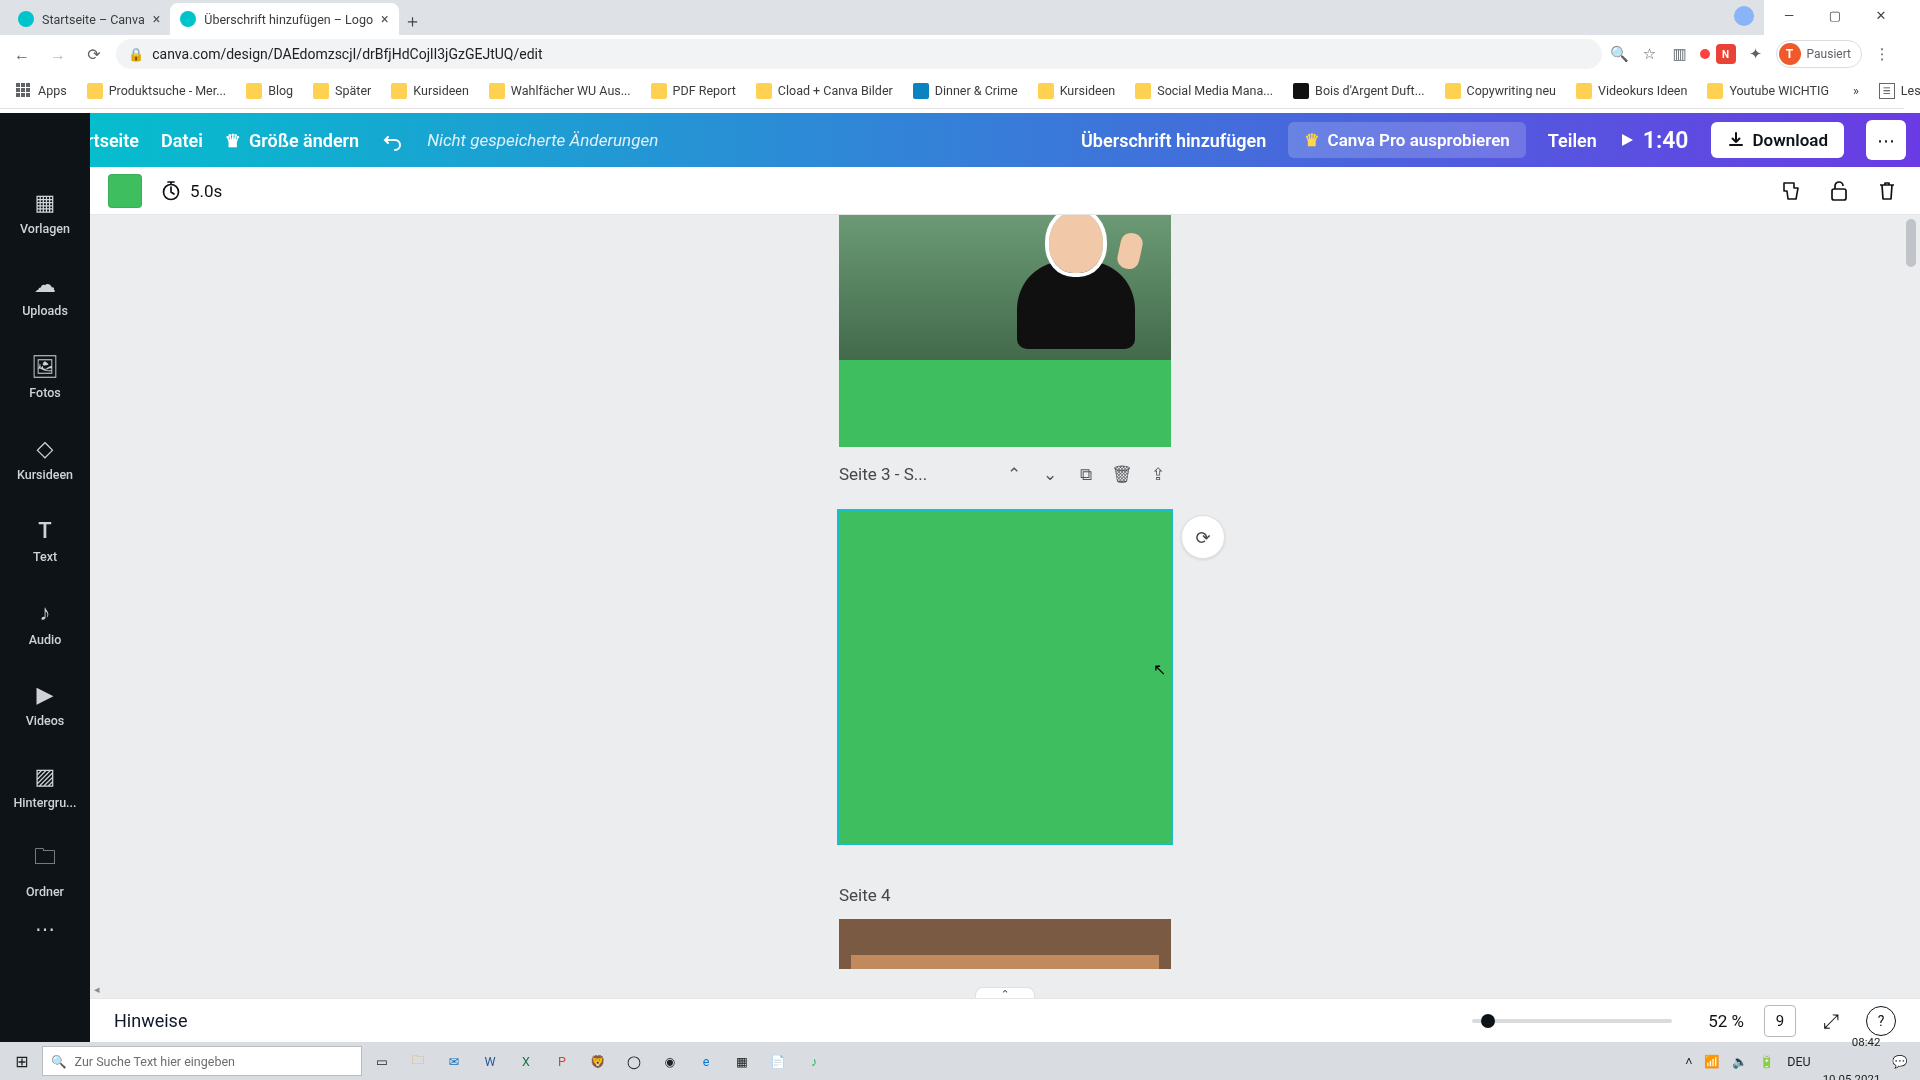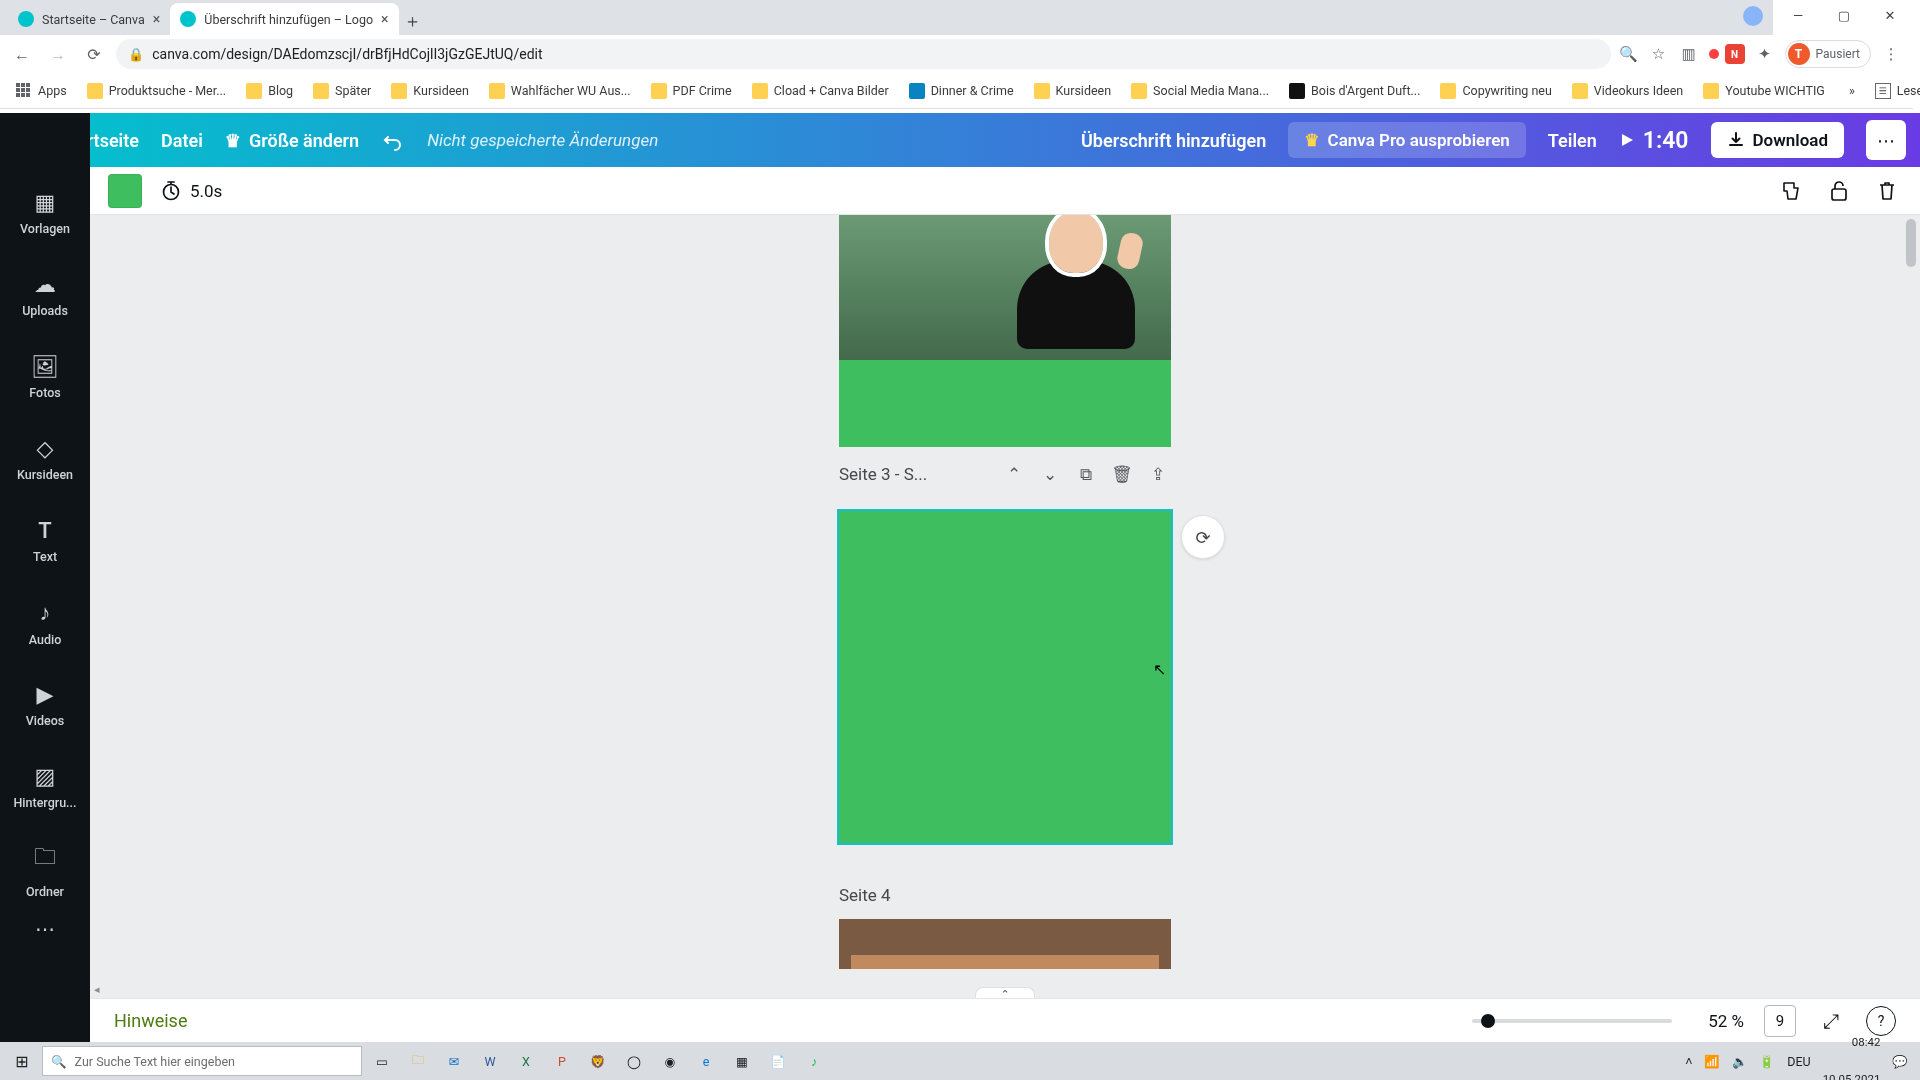--- a/index.html
+++ b/index.html
@@ -1,19 +1,19 @@
 <!DOCTYPE html>
 <html><head>
 <meta charset="utf-8">
 <style>
 * { margin: 0; padding: 0; box-sizing: border-box; font-family: -apple-system, BlinkMacSystemFont, "Segoe UI", Roboto, sans-serif; }
 html, body { width: 1920px; height: 1080px; overflow: hidden; background: #fff; }
 
 
-.browser-chrome { position: absolute; top: 0; left: 0; right: 7px; height: 79px; background: #fff; }
+.browser-chrome { position: absolute; top: 0; left: 0; right: 16px; height: 79px; background: #fff; }
 .win-controls { position: absolute; top: 0; right: 0; display: flex; }
 .win-controls div { width: 46px; height: 30px; display: flex; align-items: center; justify-content: center; font-size: 13px; color: #444; }
 .tab-strip { position: absolute; top: 0; left: 0; right: 140px; height: 35px; background: #dee1e6; display: flex; align-items: flex-end; padding-left: 8px; }
 .tab { display: flex; align-items: center; gap: 8px; height: 32px; background: #dee1e6; border-radius: 8px 8px 0 0; padding: 0 10px; font-size: 12.5px; color: #3b3b3b; max-width: 240px; }
 .tab.active { background: #fff; }
 .tab .favicon { width: 16px; height: 16px; border-radius: 50%; background: #00c4cc; display: inline-block; }
 .tab .close { font-size: 14px; color: #555; margin-left: auto; }
 .newtab { width: 28px; height: 28px; display:flex;align-items:center;justify-content:center; color:#444; font-size:18px; }
 .chrome-profile { position:absolute; top:6px; right:150px; width:20px;height:20px;border-radius:50%;background:#8ab4f8; }
 .addr-row { position: absolute; top: 35px; left: 0; right: 0; height: 38px; display: flex; align-items: center; gap: 8px; padding: 0 8px; }
@@ -80,21 +80,21 @@
 .page4-label { top:670px; width:332px; justify-content:flex-start; }
 .page4 { top:704px; width:332px; height:50px; background:#7b5a44; }
 .page4 .strip{position:absolute;bottom:0;left:12px;right:12px;height:14px;background:#c08a5e;}
 .expand-handle { position:absolute; bottom:-3px; left:50%; transform:translateX(-50%); width:60px;height:14px;display:flex;align-items:center;justify-content:center;background:#fff;border:1px solid #e0e0e0;border-bottom:none;border-radius:8px 8px 0 0;color:#52565b;font-size:11px;}
 .scroll-h { position:absolute; left:4px; bottom:2px; color:#8a8d91; font-size:11px; }
 .scroll-v { position:absolute; right:2px; top:4px; bottom:16px; width:14px; }
 .scroll-v .thumb{position:absolute;top:0;right:2px;width:10px;height:48px;background:#c0c3c7;border-radius:5px;}
 
 
 .bottom-bar { position:absolute; left:90px; right:0; bottom:38px; height:44px; background:#fff; border-top:1px solid #e5e5e5; display:flex; align-items:center; padding:0 24px; gap:20px; }
-.bottom-bar .label { font-size:18px; color:#4d7c0f; }
+.bottom-bar .label { font-size:18px; color:#0f172a; }
 .bottom-bar .spacer { flex:1; }
 .zoom-slider { position:relative; width:200px; height:4px; background:#d9dbdd; border-radius:2px; }
 .zoom-slider .knob { position:absolute; top:50%; left:8%; transform:translate(-50%,-50%); width:14px;height:14px;border-radius:50%;background:#0e1318; }
 .zoom-val { font-size:17px; color:#0e1318; min-width:52px; text-align:right;}
 .pages-badge { width:32px;height:32px;border:1px solid #b6b9bc;border-radius:4px;display:flex;align-items:center;justify-content:center;font-size:15px;color:#0e1318;}
 .bb-icon { width:30px;height:30px;display:flex;align-items:center;justify-content:center;font-size:20px;color:#0e1318; }
 .bb-icon.round { border:1.6px solid #0e1318; border-radius:50%; font-size:14px; }
 
 
 .taskbar { position:absolute; left:0; right:0; bottom:0; height:38px; background:#d9dde1; display:flex; align-items:center; padding:0 6px; gap:4px; font-size:12.5px; color:#222; }
@@ -184,21 +184,21 @@
     <div class="bm">
         <span class="ico"></span>
         <span>Kursideen</span>
       </div>
     <div class="bm">
         <span class="ico"></span>
         <span>Wahlfächer WU Aus...</span>
       </div>
     <div class="bm">
         <span class="ico"></span>
-        <span>PDF Crime</span>
+        <span>PDF Report</span>
       </div>
     <div class="bm">
         <span class="ico"></span>
         <span>Cload + Canva Bilder</span>
       </div>
     <div class="bm">
         <span class="ico" style="background:#0a84c1"></span>
         <span>Dinner &amp; Crime</span>
       </div>
     <div class="bm">

